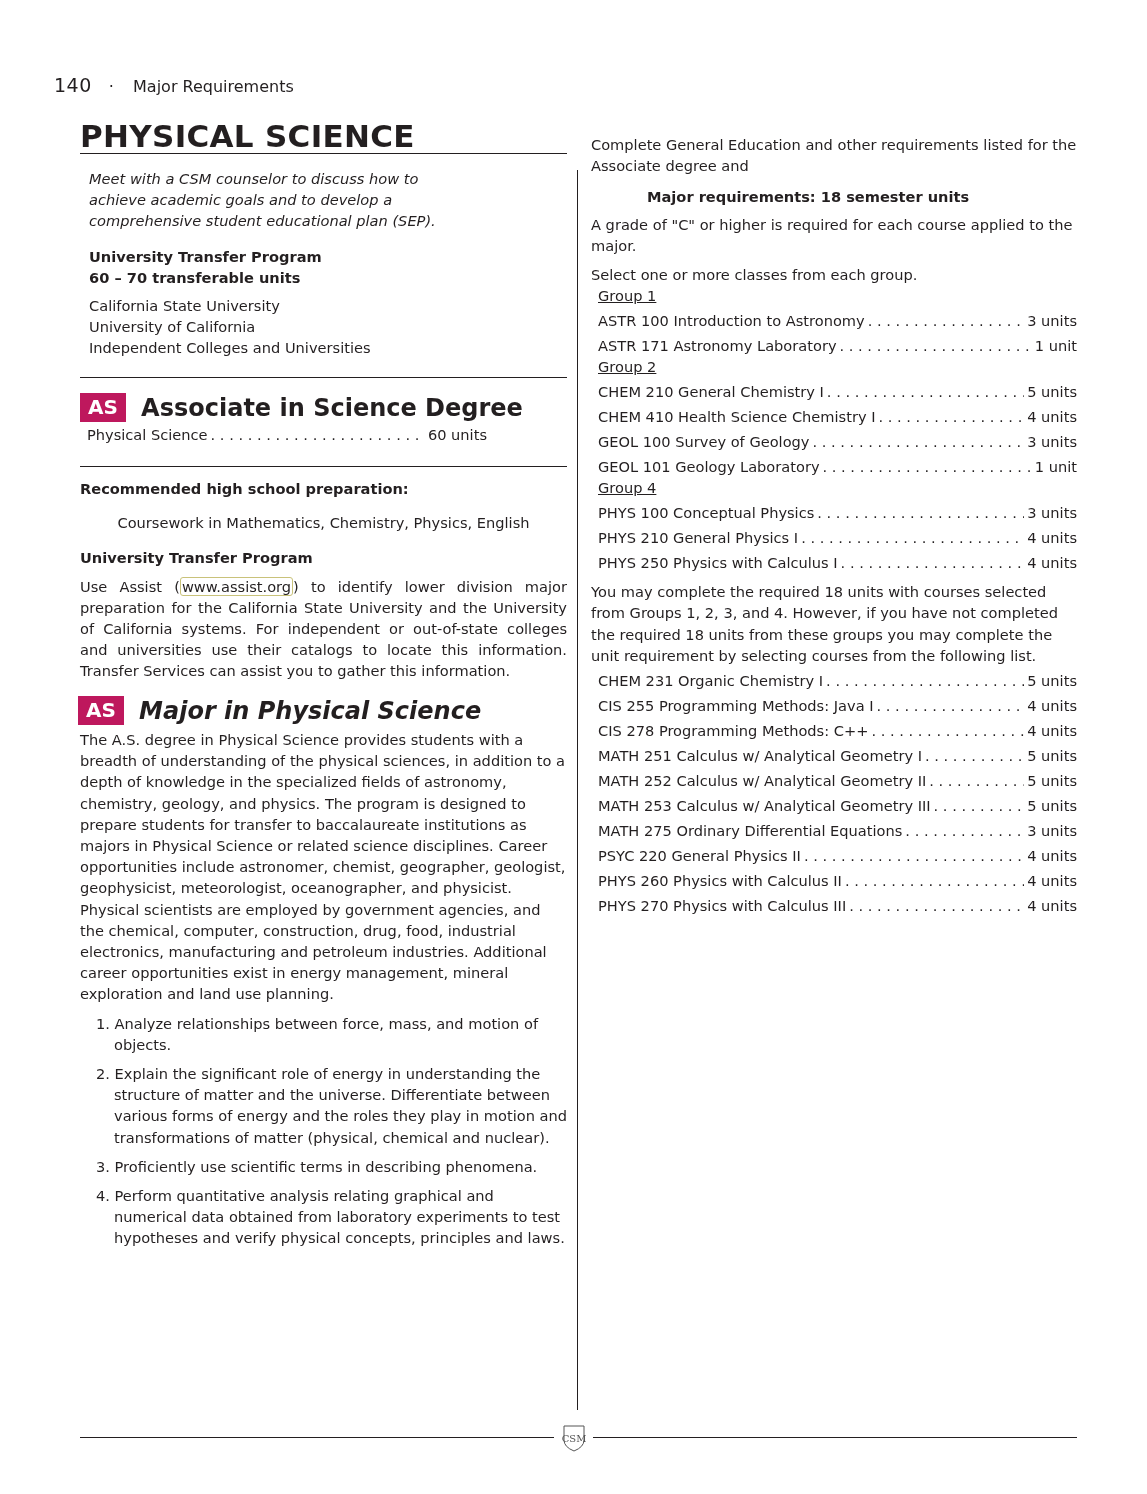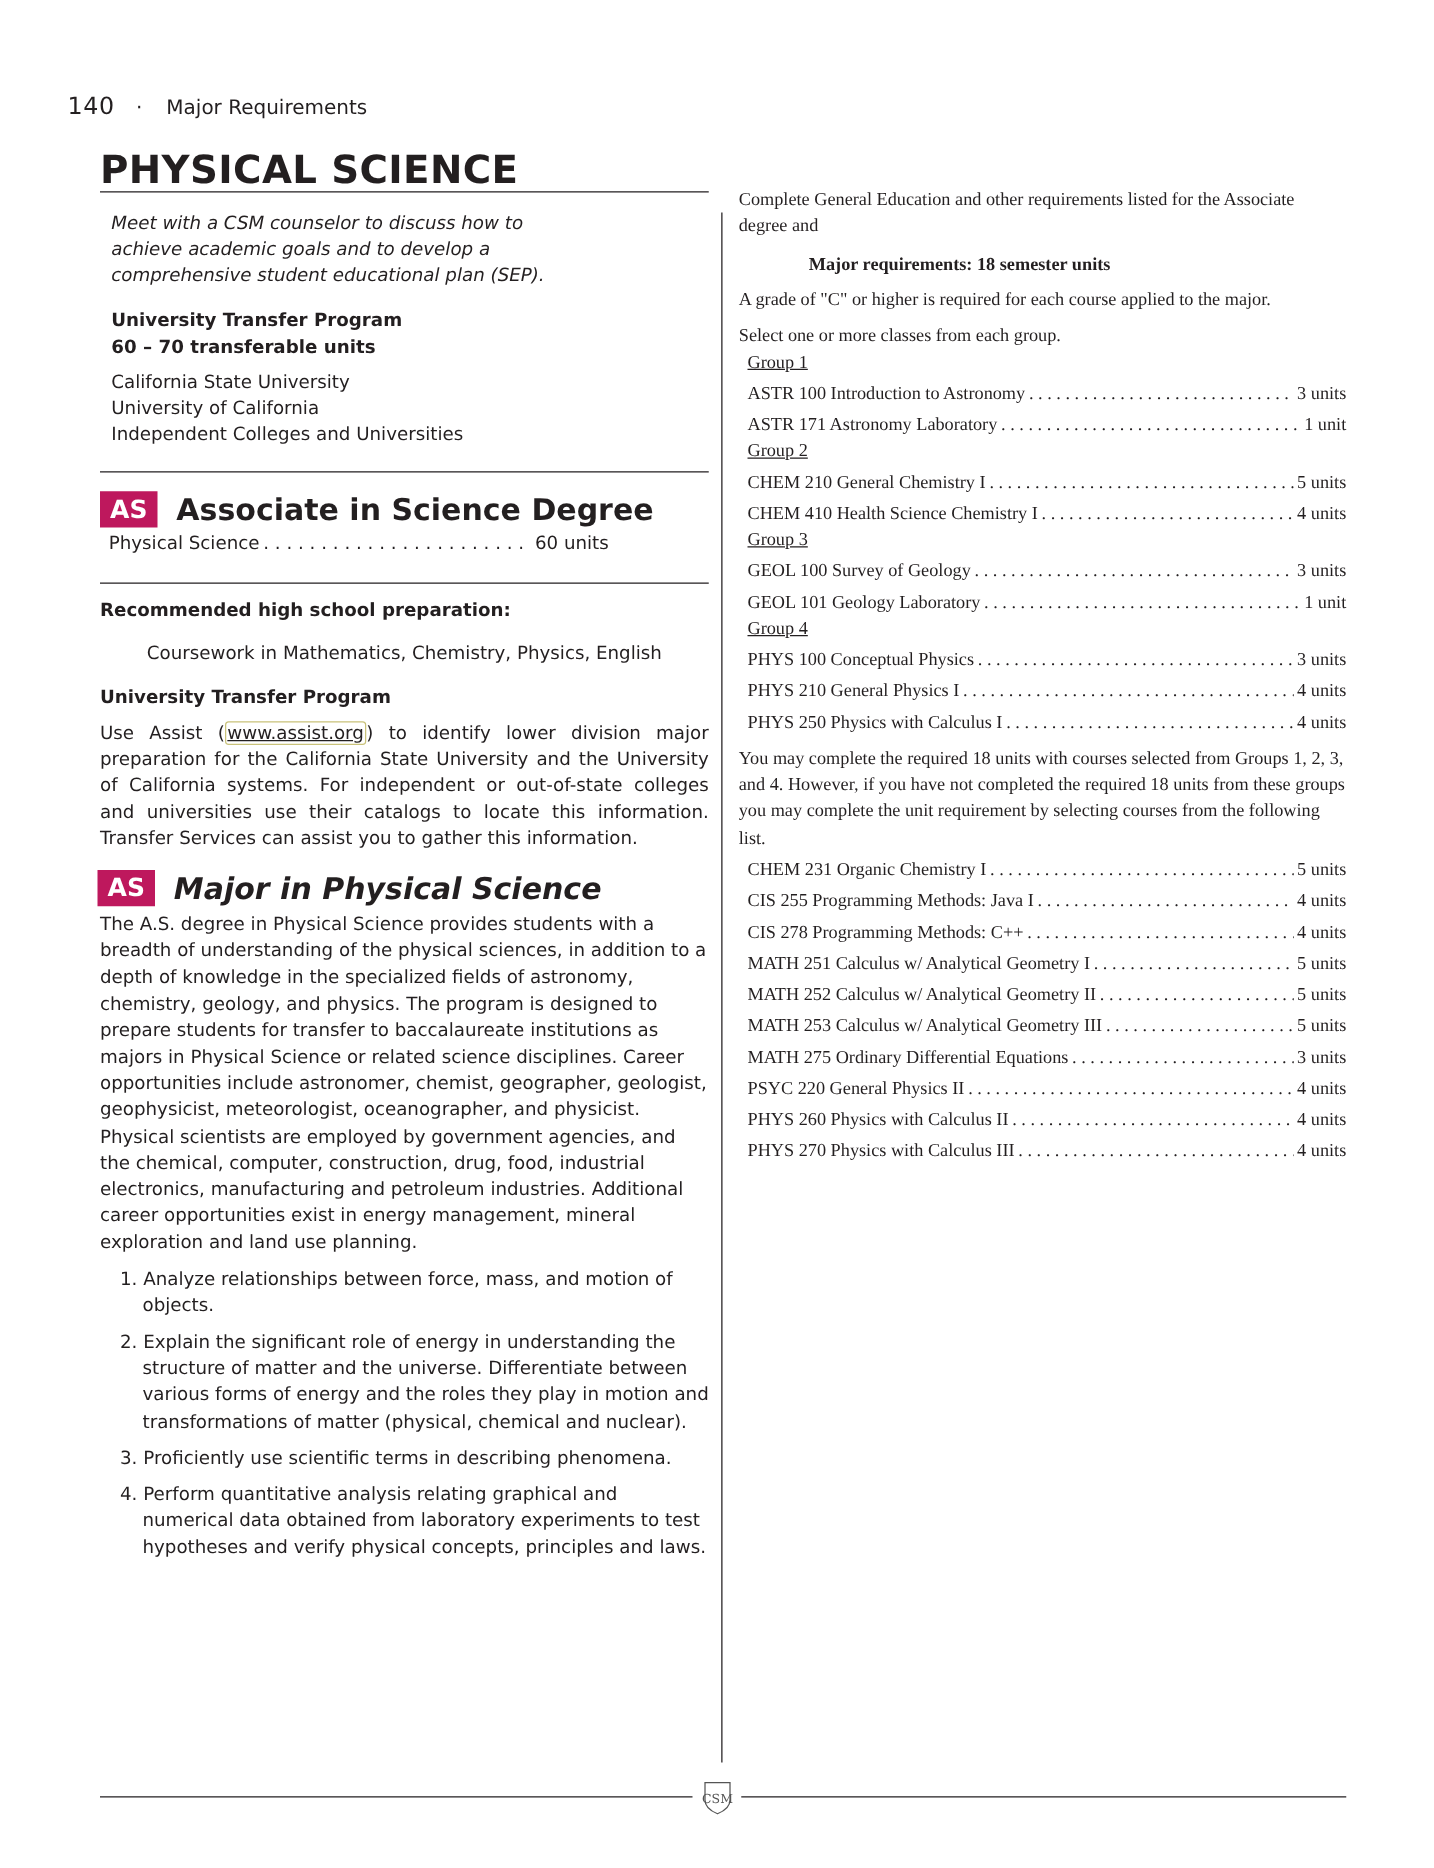--- a/index.html
+++ b/index.html
@@ -25,21 +25,21 @@
     font-size: 20px; width: 46px; height: 29px; line-height: 29px; text-align: center;
     vertical-align: middle;
   }
   .h2 { font-size: 24px; font-weight: bold; vertical-align: middle; margin-left: 10px; }
   .h2i { font-size: 24px; font-weight: bold; font-style: italic; vertical-align: middle; margin-left: 10px; }
   .leader-row { display: flex; align-items: center; font-size: 14.6px; line-height: 21px; }
   .leader-row .name { white-space: nowrap; }
   .leader-row .dots { flex: 1; overflow: hidden; white-space: nowrap; margin: 0 3px; letter-spacing: 2.6px; }
   .leader-row .dots::before { content: ". . . . . . . . . . . . . . . . . . . . . . . . . . . . . . . . . . . . . . . . . . . . . . . . . . . . . . . . . . . . . . . . . . . . . . . . . . . . . ."; letter-spacing: 0; }
   .leader-row .units { white-space: nowrap; }
-  .link { text-decoration: underline; border: 1px solid #c9c27a; border-radius: 3px; padding: 0 1px; color: #231f20; }
+  .link { border: 1px solid #c9c27a; border-radius: 3px; padding: 0 1px; color: #231f20; }
   .right { left: 591px; width: 486px; }
   .group-label { text-decoration: underline; font-size: 14.6px; line-height: 21px; padding-left: 7px; }
   .course { padding-left: 7px; margin-top: 4px; }
   ol.outcomes { margin: 0; padding: 0; list-style: none; }
   ol.outcomes li { font-size: 14.6px; line-height: 21.2px; padding-left: 26px; text-indent: -18px; margin-bottom: 8px; }
   .footer-rule-l { left: 80px; top: 1437px; width: 474px; height: 1px; background: #231f20; }
   .footer-rule-r { left: 593px; top: 1437px; width: 484px; height: 1px; background: #231f20; }
   .logo { left: 559px; top: 1423px; width: 30px; height: 30px; }
 </style>
 </head>
@@ -98,21 +98,21 @@
   </div>
   <p class="p" style="margin-top:4px;">The A.S. degree in Physical Science provides students with a breadth of understanding of the physical sciences, in addition to a depth of knowledge in the specialized fields of astronomy, chemistry, geology, and physics. The program is designed to prepare students for transfer to baccalaureate institutions as majors in Physical Science or related science disciplines. Career opportunities include astronomer, chemist, geographer, geologist, geophysicist, meteorologist, oceanographer, and physicist. Physical scientists are employed by government agencies, and the chemical, computer, construction, drug, food, industrial electronics, manufacturing and petroleum industries. Additional career opportunities exist in energy management, mineral exploration and land use planning.</p>
   <ol class="outcomes" style="margin-top:8px; padding-left:8px;">
     <li><span>1.</span> <span>Analyze relationships between force, mass, and motion of objects.</span></li>
     <li><span>2.</span> <span>Explain the significant role of energy in understanding the structure of matter and the universe. Differentiate between various forms of energy and the roles they play in motion and transformations of matter (physical, chemical and nuclear).</span></li>
     <li><span>3.</span> <span>Proficiently use scientific terms in describing phenomena.</span></li>
     <li><span>4.</span> <span>Perform quantitative analysis relating graphical and numerical data obtained from laboratory experiments to test hypotheses and verify physical concepts, principles and laws.</span></li>
   </ol>
 </div>
 
-<div class="abs right" style="top:150px;font-family:Liberation Serif, serif;">
+<div class="abs right" style="top:134px;">
   <p class="p">Complete General Education and other requirements listed for the Associate degree and</p>
   <p class="p bold" style="margin-top:10px; padding-left:56px;">Major requirements: 18  semester units</p>
   <p class="p" style="margin-top:6px;">A grade of "C" or higher is required for each course applied to the major.</p>
   <p class="p" style="margin-top:8px;">Select one or more classes from each group.</p>
 
   <div>
     <div class="group-label">Group 1</div>
     <div class="leader-row course">
         <span class="name">ASTR 100  Introduction to Astronomy</span>
         <span class="dots"></span>
@@ -133,21 +133,20 @@
         <span class="units">5 units</span>
       </div>
     <div class="leader-row course">
         <span class="name">CHEM 410  Health Science Chemistry I</span>
         <span class="dots"></span>
         <span class="units">4 units</span>
       </div>
   </div>
 
   <div>
-    <div class="group-label">Group 3</div>
     <div class="leader-row course">
         <span class="name">GEOL 100  Survey of Geology</span>
         <span class="dots"></span>
         <span class="units">3 units</span>
       </div>
     <div class="leader-row course">
         <span class="name">GEOL 101 Geology Laboratory</span>
         <span class="dots"></span>
         <span class="units">1 unit</span>
       </div>

